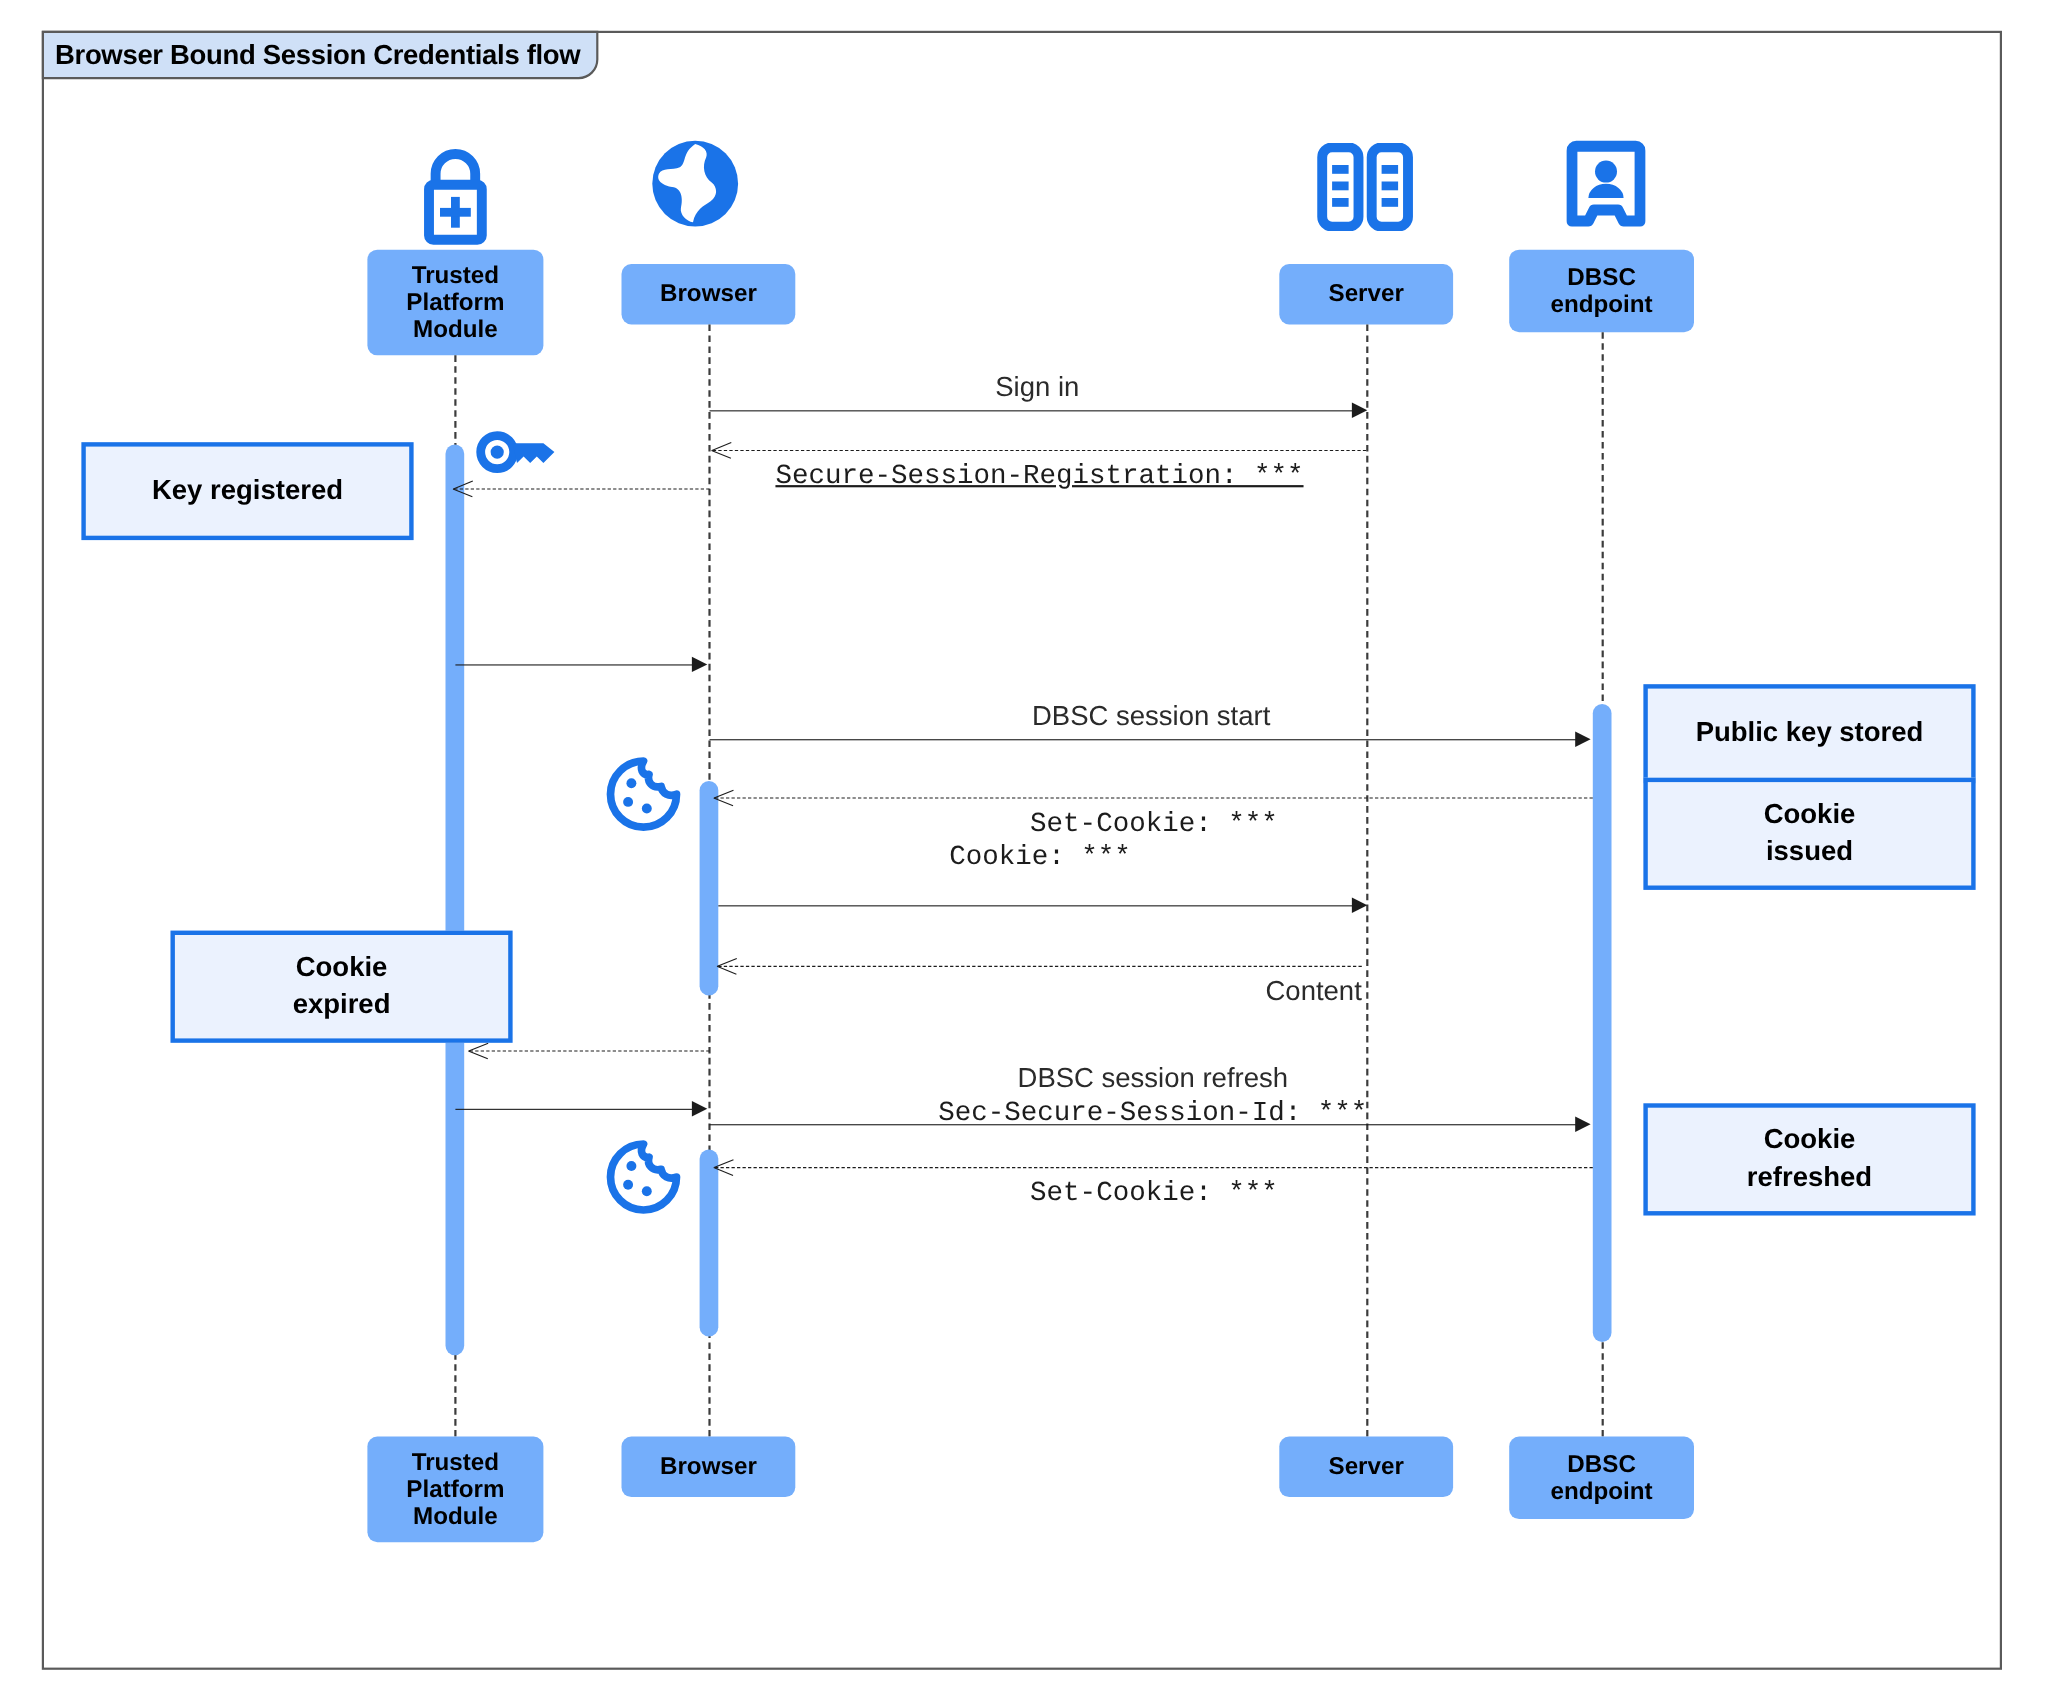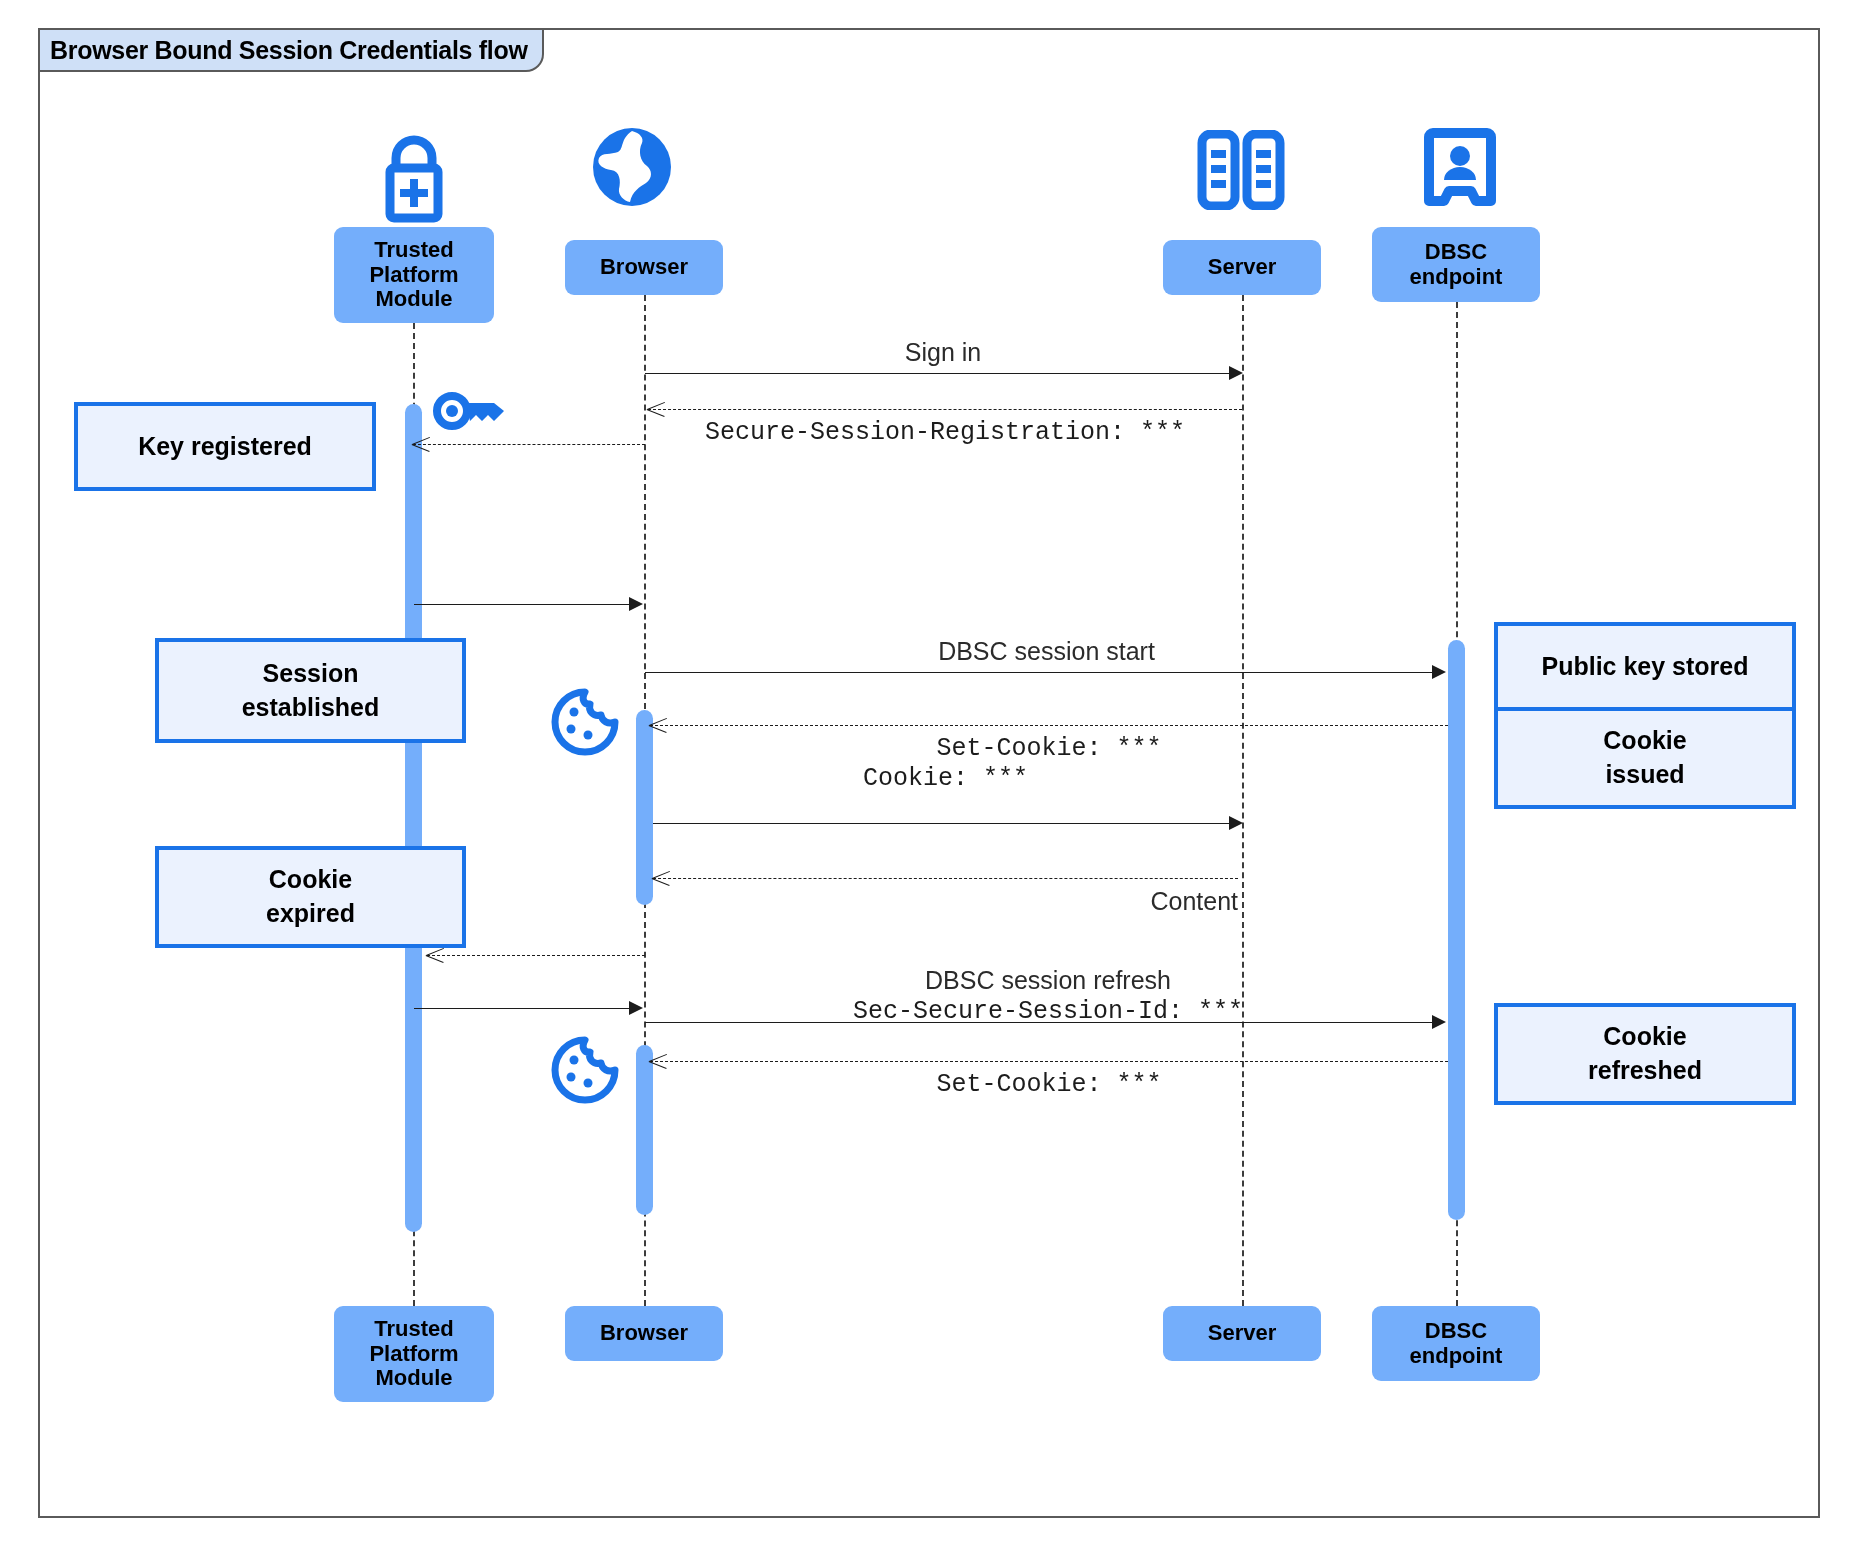--- a/index.html
+++ b/index.html
@@ -135,21 +135,21 @@
     <circle cx="22" cy="41" r="4.5" fill="#1a73e8"></circle>
     <circle cx="39" cy="47" r="4.5" fill="#1a73e8"></circle>
   </svg>
 
   <div class="msg-label lbl-sans" style="left:644px;top:338px;width:598px;">Sign in</div>
   <div class="msg-line" style="left:645px;top:373px;width:593px;"></div>
   <div class="arrow-r" style="left:1229px;top:366px;"></div>
 
   <div class="msg-line dashed" style="left:648px;top:409px;width:594px;"></div>
   <div class="arrow-open" style="left:647px;top:400px;"></div>
-  <div class="msg-label lbl-mono" style="left:648px;top:418px;width:594px;">Secure-Session-Registration: ***</div>
+  <div class="msg-label lbl-mono" style="left:648px;top:418px;width:594px;text-decoration:underline;">Secure-Session-Registration: ***</div>
 
   <div class="msg-line dashed" style="left:413px;top:444px;width:232px;"></div>
   <div class="arrow-open" style="left:412px;top:435px;"></div>
 
   <div class="msg-line" style="left:414px;top:604px;width:223px;"></div>
   <div class="arrow-r" style="left:629px;top:597px;"></div>
 
   <div class="msg-label lbl-sans" style="left:645px;top:637px;width:803px;">DBSC session start</div>
   <div class="msg-line" style="left:645px;top:672px;width:794px;"></div>
   <div class="arrow-r" style="left:1432px;top:665px;"></div>
@@ -178,24 +178,20 @@
   <div class="arrow-r" style="left:1432px;top:1015px;"></div>
 
   <div class="msg-line dashed" style="left:650px;top:1061px;width:798px;"></div>
   <div class="arrow-open" style="left:649px;top:1052px;"></div>
   <div class="msg-label lbl-mono" style="left:650px;top:1070px;width:798px;">Set-Cookie: ***</div>
 
   <div class="note" style="left:74px;top:402px;width:302px;height:89px;">
     <span style="white-space:pre-line">Key registered</span>
   </div>
 
-  <div class="note" style="left:155px;top:638px;width:311px;height:105px;">
-    <span style="white-space:pre-line">Session
-established</span>
-  </div>
 
   <div class="note" style="left:155px;top:846px;width:311px;height:102px;">
     <span style="white-space:pre-line">Cookie
 expired</span>
   </div>
 
   <div class="note" style="left:1494px;top:578px;width:302px;height:90px;margin-top:44px;">
     <span style="white-space:pre-line">Public key stored</span>
   </div>
 

